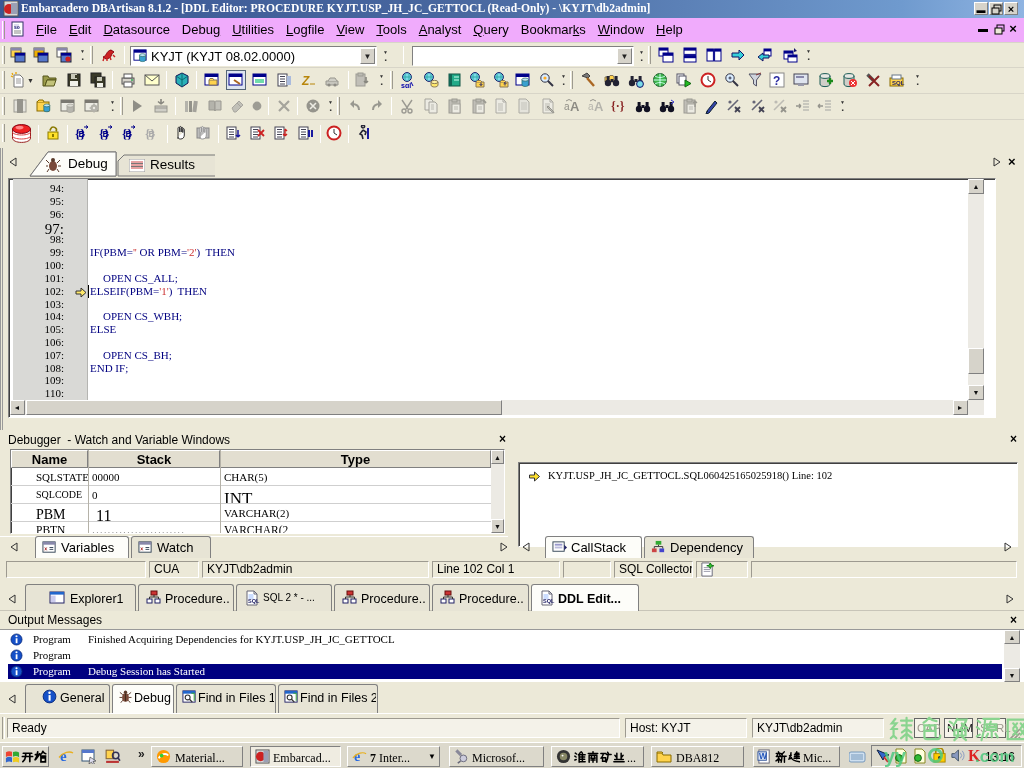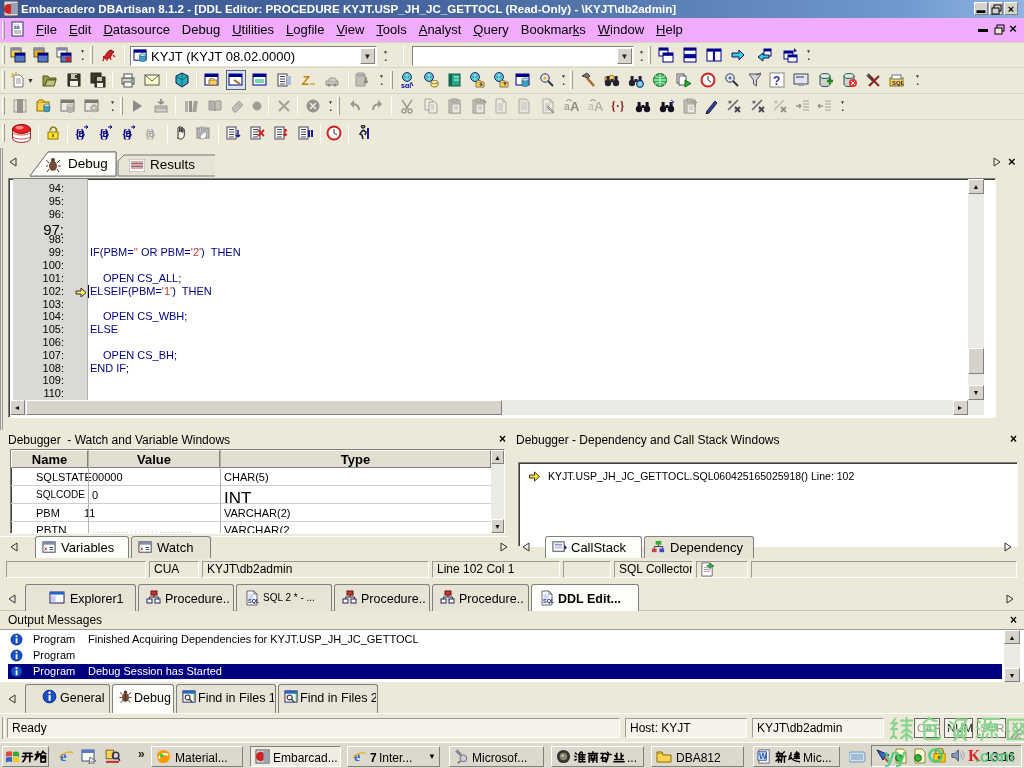--- a/index.html
+++ b/index.html
@@ -3,21 +3,21 @@
 *{margin:0;padding:0;box-sizing:border-box}
 body{font-family:"Liberation Sans",sans-serif}
 #s{position:relative;width:1024px;height:768px;background:#ece9d8;overflow:hidden}
 .abs{position:absolute}
 .rz{border:1px solid;border-color:#fff #808080 #808080 #fff}
 .sk{border:1px solid;border-color:#808080 #fff #fff #808080}
 .sk2{border:1px solid;border-color:#808080 #fff #fff #808080;box-shadow:inset 1px 1px 0 #404040}
 .grip{width:3px;border-left:1px solid #fff;border-right:1px solid #9d9a90;height:18px}
 .sep{width:1px;background:#b5b2a8;border-right:1px solid #fff;height:18px}
 .chev{position:absolute;width:9px;height:18px;font-size:5px;color:#333;text-align:center;line-height:8px}
-.mono{font-family:Liberation Sans, sans-serif}
+.mono{font-family:Liberation Serif, serif}
 #code i{font-style:normal;color:#c33}
 .cell{position:absolute;border:1px solid;border-color:#9d9a90 #fff #fff #9d9a90;font-size:12px;color:#000;padding-left:4px;overflow:hidden;white-space:nowrap}
 svg{display:block}
 .dis{filter:grayscale(1) opacity(.55) contrast(.85)}
 </style></head><body>
 <div id="s">
 
 <div class="abs" style="left:0;top:0;width:1024px;height:18px;background:linear-gradient(90deg,#3a5795,#48679f 45%,#6f9ace 88%,#8fb4e2)">
  <svg class="abs" style="left:3px;top:1px" width="16" height="16" viewBox="0 0 16 16">
         <rect x="1" y="0" width="14" height="15" fill="#d8d8d8" stroke="#555"></rect>
@@ -697,36 +697,35 @@
           <div class="abs rz" style="left:0px;top:0px;width:16px;height:15px;background:#d6d3ca;font-size:7px;color:#111;text-align:center;line-height:14px">▲</div>
           <div class="abs rz" style="left:0;top:169px;width:16px;height:26px;background:#d6d3ca"></div>
           <div class="abs rz" style="left:0px;top:206px;width:16px;height:15px;background:#d6d3ca;font-size:7px;color:#111;text-align:center;line-height:14px">▼</div>
         </div>
  </div>
 </div>
 
 <div class="abs" style="left:0;top:430px;width:1024px;height:128px;background:#ece9d8" id="panels">
       <div class="abs" style="left:8px;top:3px;font-size:12px;color:#000">Debugger&nbsp; - Watch and Variable Windows</div>
       <div class="abs" style="left:499px;top:2px;font-size:12px;font-weight:bold">×</div>
-      <div class="abs" style="left:516px;top:3px;font-size:12px;color:#000">Debugger - Dependency and Call Stack Windows</div>
       <div class="abs" style="left:1010px;top:2px;font-size:12px;font-weight:bold">×</div>
       <div class="abs sk2" style="left:10px;top:19px;width:495px;height:85px;background:#fff">
         <div class="abs rz" style="left:0px;top:0;width:77px;height:18px;background:#e2ded0;font-size:13px;font-weight:bold;text-align:center;line-height:17px">Name</div>
-        <div class="abs rz" style="left:77px;top:0;width:132px;height:18px;background:#e2ded0;font-size:13px;font-weight:bold;text-align:center;line-height:17px">Value</div>
+        <div class="abs rz" style="left:77px;top:0;width:132px;height:18px;background:#e2ded0;font-size:13px;font-weight:bold;text-align:center;line-height:17px">Stack</div>
         <div class="abs rz" style="left:209px;top:0;width:271px;height:18px;background:#e2ded0;font-size:13px;font-weight:bold;text-align:center;line-height:17px">Type</div>
         <div class="abs mono" style="left:25px;top:21px;font-size:11px">SQLSTATE</div>
         <div class="abs mono" style="left:81px;top:21px;font-size:11px">00000</div>
         <div class="abs mono" style="left:213px;top:21px;font-size:11px">CHAR(5)</div>
         <div class="abs" style="left:0;top:35px;width:480px;height:1px;background:#cfcfcf"></div>
         <div class="abs mono" style="left:25px;top:39px;font-size:10px">SQLCODE</div>
         <div class="abs mono" style="left:81px;top:39px;font-size:11px">0</div>
         <div class="abs mono" style="left:213px;top:39px;font-size:17px">INT</div>
         <div class="abs" style="left:0;top:53px;width:480px;height:1px;background:#cfcfcf"></div>
-        <div class="abs mono" style="left:25px;top:57px;font-size:11px">PBM</div>
-        <div class="abs mono" style="left:73px;top:57px;font-size:11px">11</div>
+        <div class="abs mono" style="left:25px;top:57px;font-size:14px">PBM</div>
+        <div class="abs mono" style="left:85px;top:57px;font-size:16px">11</div>
         <div class="abs mono" style="left:213px;top:57px;font-size:11px">VARCHAR(2)</div>
         <div class="abs" style="left:0;top:71px;width:480px;height:1px;background:#cfcfcf"></div>
         <div class="abs mono" style="left:25px;top:74px;font-size:11.5px;height:9px;overflow:hidden">PBTN</div>
         <div class="abs mono" style="left:81px;top:74px;font-size:11.5px;height:9px;overflow:hidden;letter-spacing:1px">........................</div>
         <div class="abs mono" style="left:213px;top:74px;font-size:11.5px;height:9px;overflow:hidden">VARCHAR(2</div>
         <div class="abs" style="left:77px;top:0;width:1px;height:83px;background:#b5b2a8"></div>
         <div class="abs" style="left:209px;top:0;width:1px;height:83px;background:#b5b2a8"></div>
         <div class="abs" style="left:480px;top:0;width:13px;height:83px;background:#eceae4">
           <div class="abs rz" style="left:0px;top:0px;width:13px;height:14px;background:#d6d3ca;font-size:7px;color:#111;text-align:center;line-height:13px">▲</div>
           <div class="abs rz" style="left:0px;top:69px;width:13px;height:14px;background:#d6d3ca;font-size:7px;color:#111;text-align:center;line-height:13px">▼</div>

